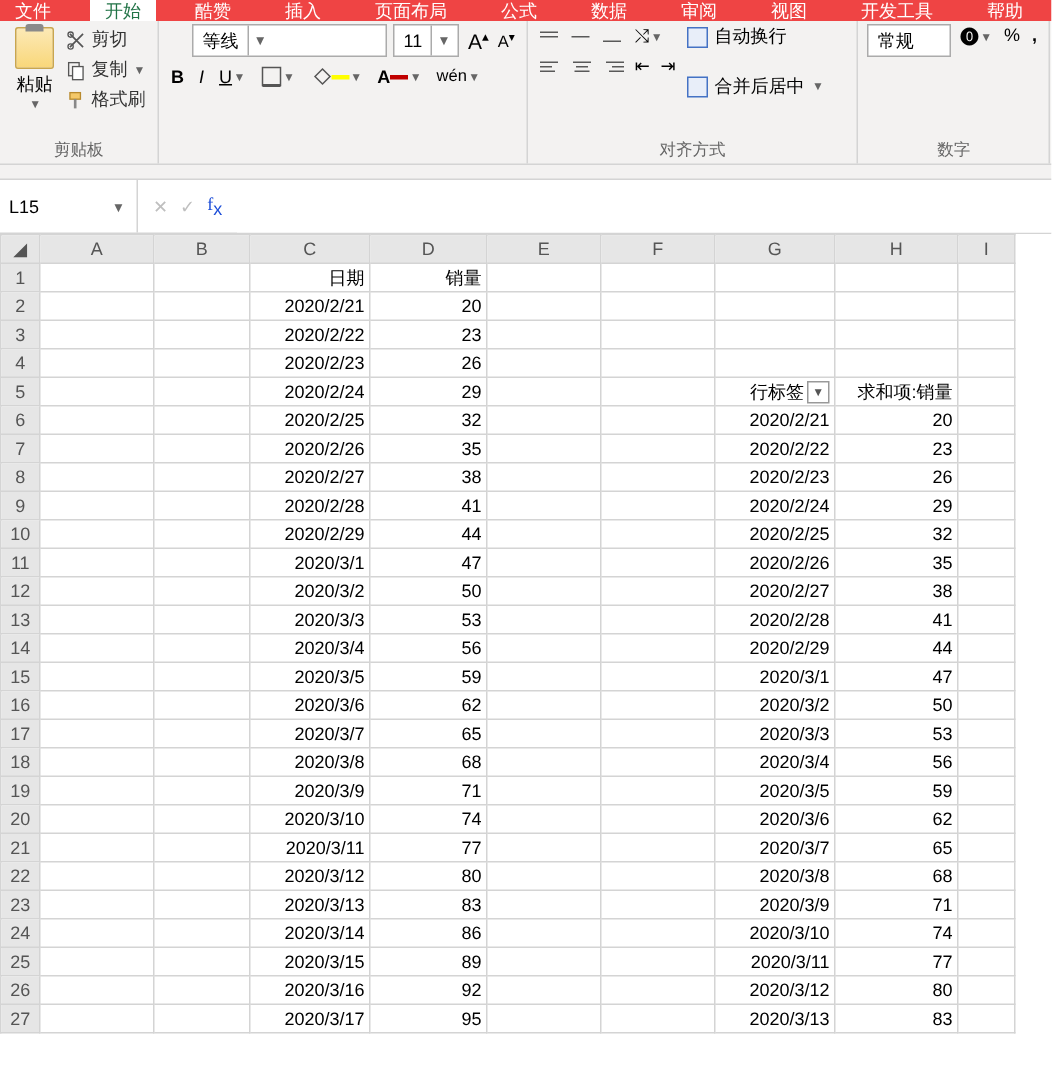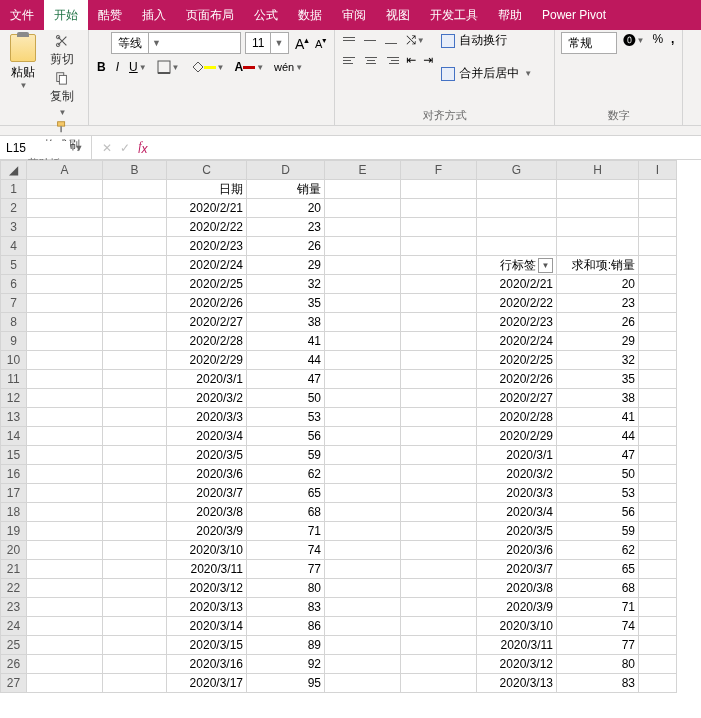--- a/index.html
+++ b/index.html
@@ -1,34 +1,34 @@
 <!DOCTYPE html>
 <html><head>
 <meta charset="utf-8">
 <style>
 *{box-sizing:border-box;margin:0;padding:0;font-family:"Microsoft YaHei",Arial,sans-serif;font-size:12px;}
 body{background:#fff;overflow:hidden;width:701px;height:718px;position:relative;}
 
 
-.tabs{display:flex;background:#be185d;height:30px;color:#fff;align-items:stretch;}
+.tabs{display:flex;background:#ef4444;height:14px;color:#fff;align-items:stretch;gap:16px;}
 .tab{padding:0 10px;display:flex;align-items:center;cursor:pointer;white-space:nowrap;}
 .tab.active{background:#fff;color:#217346;}
 
 
 .ribbon{display:flex;height:96px;background:#f3f2f1;border-bottom:1px solid #d4d4d4;}
 .group{border-right:1px solid #d4d4d4;padding:2px 6px 0 6px;display:flex;flex-direction:column;justify-content:space-between;}
 .group-label{text-align:center;color:#666;font-size:11px;padding:2px 0;position:relative;}
 
 
 .clip-top{display:flex;}
 .paste-big{display:flex;flex-direction:column;align-items:center;padding:2px 4px;}
 .paste-icon{width:26px;height:28px;background:linear-gradient(#fce9b6,#f9d77a);border:1px solid #c9a64e;border-radius:2px;position:relative;margin-bottom:2px;}
 .paste-icon::before{content:"";position:absolute;top:-3px;left:6px;width:12px;height:5px;background:#8a8a8a;border-radius:2px 2px 0 0;}
 .mini-col{display:flex;flex-direction:column;gap:3px;padding:2px 2px 0 4px;}
-.mini{display:flex;align-items:center;gap:3px;color:#333;cursor:pointer;flex-direction:column;}
+.mini{display:flex;align-items:center;gap:3px;color:#333;cursor:pointer;}
 .mini svg{width:14px;height:14px;}
 .drop{font-size:8px;color:#666;margin-left:1px;}
 
 
 .font-row1{display:flex;align-items:center;gap:4px;margin-bottom:6px;padding-left:16px;}
 .combo{display:flex;align-items:center;height:22px;background:#fff;border:1px solid #ababab;}
 .combo span{padding:0 6px;}
 .combo .cbtn{width:16px;text-align:center;border-left:1px solid #ababab;color:#666;font-size:9px;height:100%;display:flex;align-items:center;justify-content:center;}
 .aa{display:flex;gap:2px;align-items:center;}
 .aa div{cursor:pointer;padding:0 2px;}
@@ -45,27 +45,27 @@
 .wi{display:flex;align-items:center;gap:4px;cursor:pointer;}
 .sq{width:14px;height:14px;border:1px solid #4472c4;background:#e8eef9;}
 
 
 .num{display:flex;flex-direction:row;gap:4px;}
 .num .combo{width:56px;}
 .num-row{display:flex;gap:4px;}
 .nb{cursor:pointer;padding:0 2px;}
 
 
-.fbar{display:flex;height:24px;border-bottom:1px solid #d4d4d4;align-items:stretch;background:#fff;}
+.fbar{display:flex;height:36px;border-bottom:1px solid #d4d4d4;align-items:stretch;background:#fff;}
 .namebox{width:92px;border-right:1px solid #d4d4d4;display:flex;align-items:center;}
 .namebox input{border:none;width:70px;padding:0 6px;font-size:12px;outline:none;}
 .namebox .dd{width:18px;text-align:center;color:#666;font-size:9px;}
 .fx-btns{display:flex;align-items:center;gap:8px;padding:0 10px;color:#bfbfbf;}
 .fx-btns span{cursor:pointer;}
-.fx{font-style:italic;font-family:"Times New Roman",serif;color:#be185d;text-align:center;}
+.fx{font-family:"Times New Roman",serif;color:#1d4ed8;text-align:center;}
 .finput{flex:1;border:none;outline:none;padding:0 6px;}
 
 .pad{height:10px;background:#f3f2f1;border-bottom:1px solid #d4d4d4;}
 
 
 .grid-wrap{position:relative;}
 table{border-collapse:collapse;table-layout:fixed;}
 th,td{border:1px solid #d4d4d4;height:19px;padding:0 3px;overflow:hidden;white-space:nowrap;}
 th{background:#e6e6e6;color:#555;font-weight:normal;text-align:center;}
 .rowhdr{width:26px;text-align:center;background:#e6e6e6;color:#555;}

